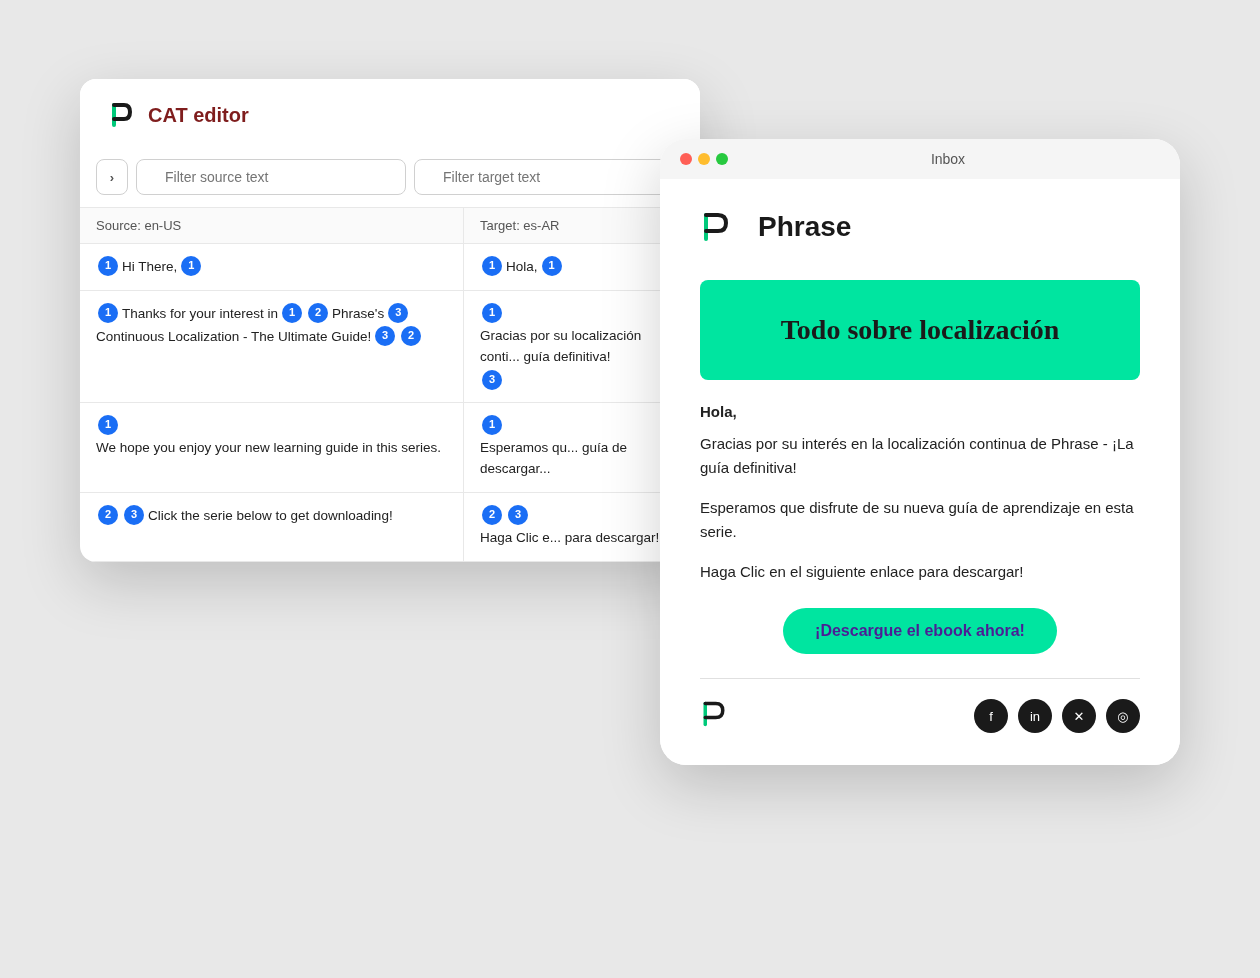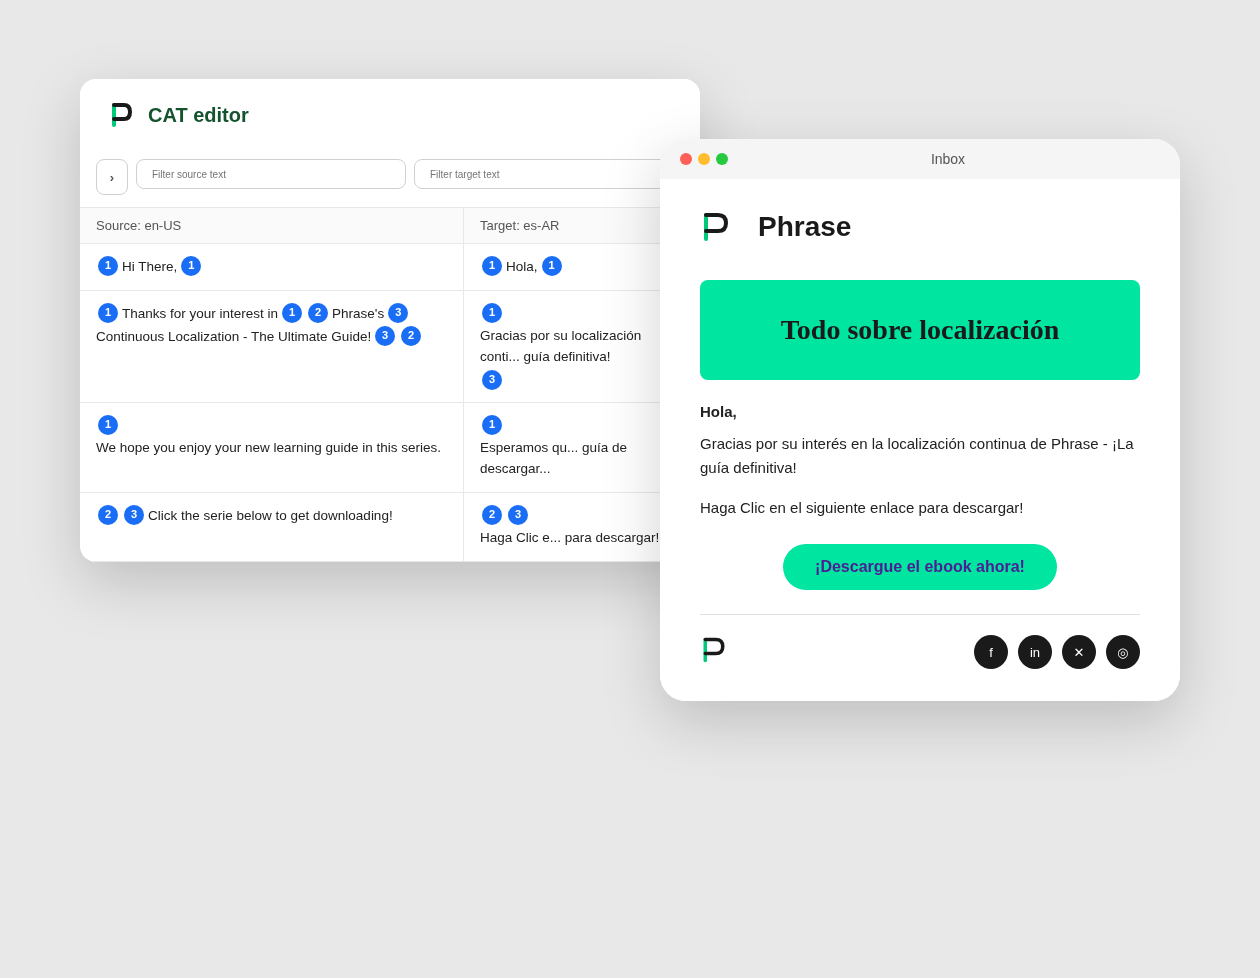--- a/index.html
+++ b/index.html
@@ -43,21 +43,21 @@
     }
 
     .phrase-icon {
       width: 32px;
       height: 32px;
     }
 
     .cat-title {
       font-size: 20px;
       font-weight: 600;
-      color: #14532d;
+      color: #7f1d1d;
     }
 
     .cat-toolbar {
       padding: 12px 16px;
       display: flex;
       gap: 8px;
       background: #fff;
     }
 
     .filter-toggle {
@@ -70,25 +70,25 @@
       align-items: center;
       justify-content: center;
       cursor: pointer;
       color: #555;
       font-size: 13px;
       font-weight: bold;
     }
 
     .filter-input {
       flex: 1;
-      height: 30px;
+      height: 36px;
       border: 1.5px solid #d0d0d0;
       border-radius: 8px;
-      padding: 0 15px;
-      font-size: 10px;
+      padding: 0 28px;
+      font-size: 14px;
       color: #999;
       outline: none;
       background: #fff;
     }
 
     .cat-table {
       width: 100%;
       border-top: 1.5px solid #e8e8e8;
       border-collapse: collapse;
     }
@@ -413,20 +413,21 @@
         <span class="inbox-phrase-name">Phrase</span>
       </div>
 
       <div class="hero-banner">
         <div class="hero-title">Todo sobre localización</div>
       </div>
 
       <div class="inbox-text-body">
         <p class="greeting">Hola,</p>
         <p>Gracias por su interés en la localización continua de Phrase - ¡La guía definitiva!</p>
+        <p>Esperamos que disfrute de su nueva guía de aprendizaje en esta serie.</p>
         <p>Haga Clic en el siguiente enlace para descargar!</p>
       </div>
 
       <button class="cta-button">¡Descargue el ebook ahora!</button>
 
       <hr class="inbox-divider">
 
       <div class="inbox-footer">
         <div>
           <svg width="28" height="28" viewBox="0 0 32 32" fill="none" xmlns="http://www.w3.org/2000/svg">

